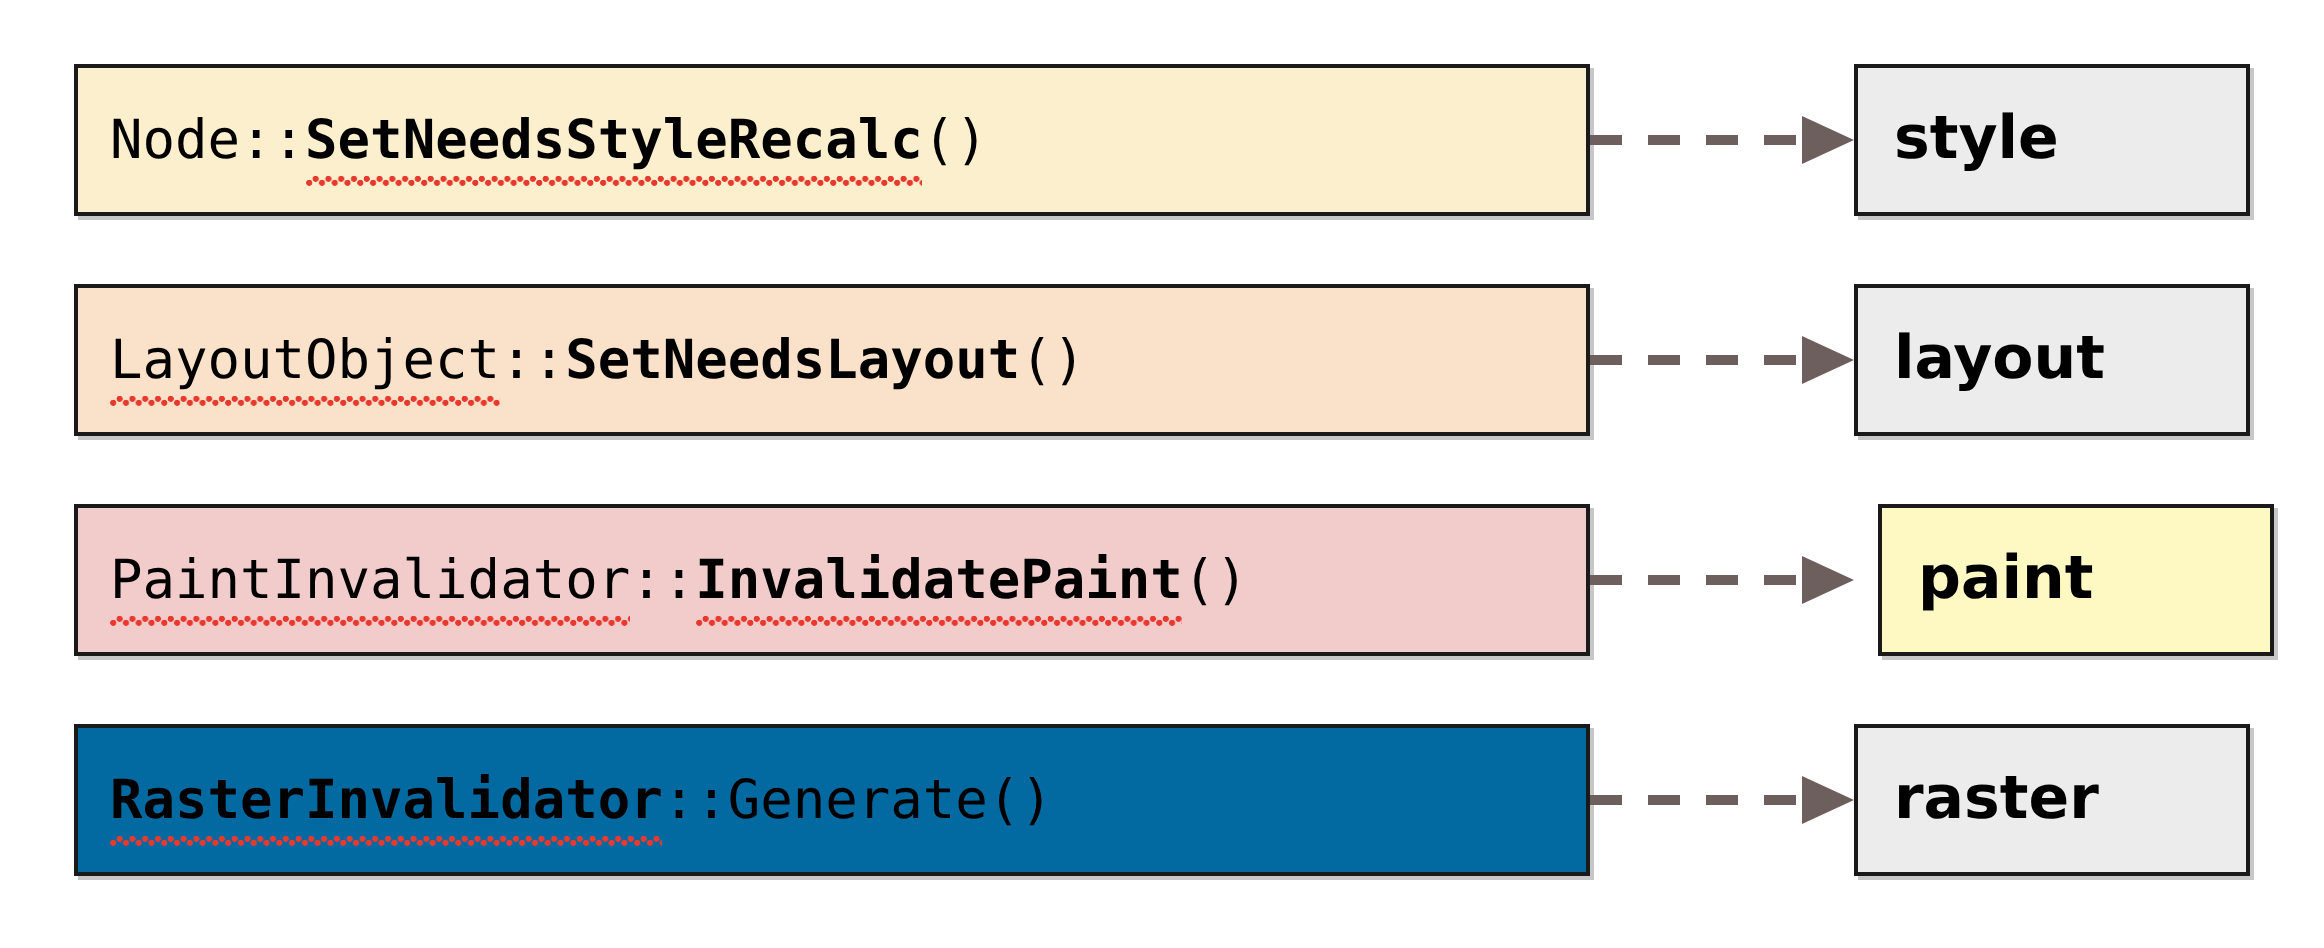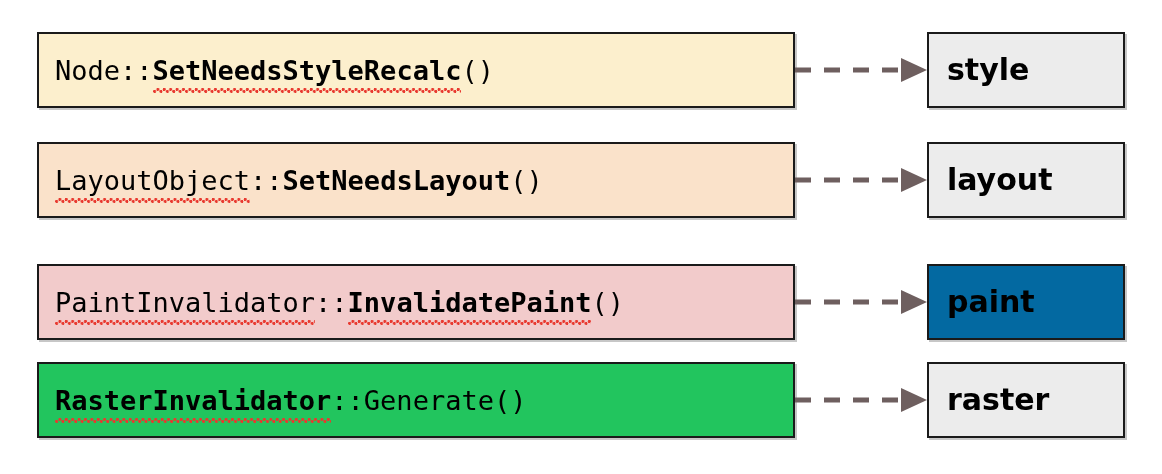--- a/index.html
+++ b/index.html
@@ -8,21 +8,21 @@
     background:#ffffff;
     font-family:"DejaVu Sans","Liberation Sans",sans-serif;
     overflow:hidden;
     position:relative;
   }
   #diagram{position:relative;width:1162px;height:474px;}
 
   .row{position:absolute;left:0;width:1162px;height:76px;}
   .row.r0{top:32px;}
   .row.r1{top:142px;}
-  .row.r2{top:264px;text-decoration:underline;}
+  .row.r2{top:252px;text-decoration:underline;}
   .row.r3{top:362px;}
 
   
   .call-box{
     position:absolute;
     left:37px; top:0;
     width:758px; height:76px;
     box-sizing:border-box;
     border:2px solid #1a1a1a;
     display:flex;
@@ -124,26 +124,26 @@
     <div class="row r2">
       <div class="call-box" style="background: rgb(242, 203, 203);">
         <div class="call-text"><span class="seg n sq">PaintInvalidator</span><span class="seg n">::</span><span class="seg b sq">InvalidatePaint</span><span class="seg n">()</span></div>
       </div>
       <div class="connector">
         <svg width="132" height="76" viewBox="0 0 132 76">
           <line x1="0" y1="38" x2="108" y2="38" stroke="#6e5f5f" stroke-width="5" stroke-dasharray="16,13"></line>
           <polygon points="106,26 132,38 106,50" fill="#6e5f5f"></polygon>
         </svg>
       </div>
-      <div class="stage-box" style="background: #0369a1;">
+      <div class="stage-box" style="background: #fef9c3; margin-left: 12px;">
         <div class="stage-text">paint</div>
       </div>
     </div>
     <div class="row r3">
-      <div class="call-box" style="background: #22c55e;">
+      <div class="call-box" style="background: #0369a1;">
         <div class="call-text"><span class="seg b sq">RasterInvalidator</span><span class="seg n">::</span><span class="seg n">Generate</span><span class="seg n">()</span></div>
       </div>
       <div class="connector">
         <svg width="132" height="76" viewBox="0 0 132 76">
           <line x1="0" y1="38" x2="108" y2="38" stroke="#6e5f5f" stroke-width="5" stroke-dasharray="16,13"></line>
           <polygon points="106,26 132,38 106,50" fill="#6e5f5f"></polygon>
         </svg>
       </div>
       <div class="stage-box" style="background: rgb(236, 236, 236); align-items: center;">
         <div class="stage-text">raster</div>

